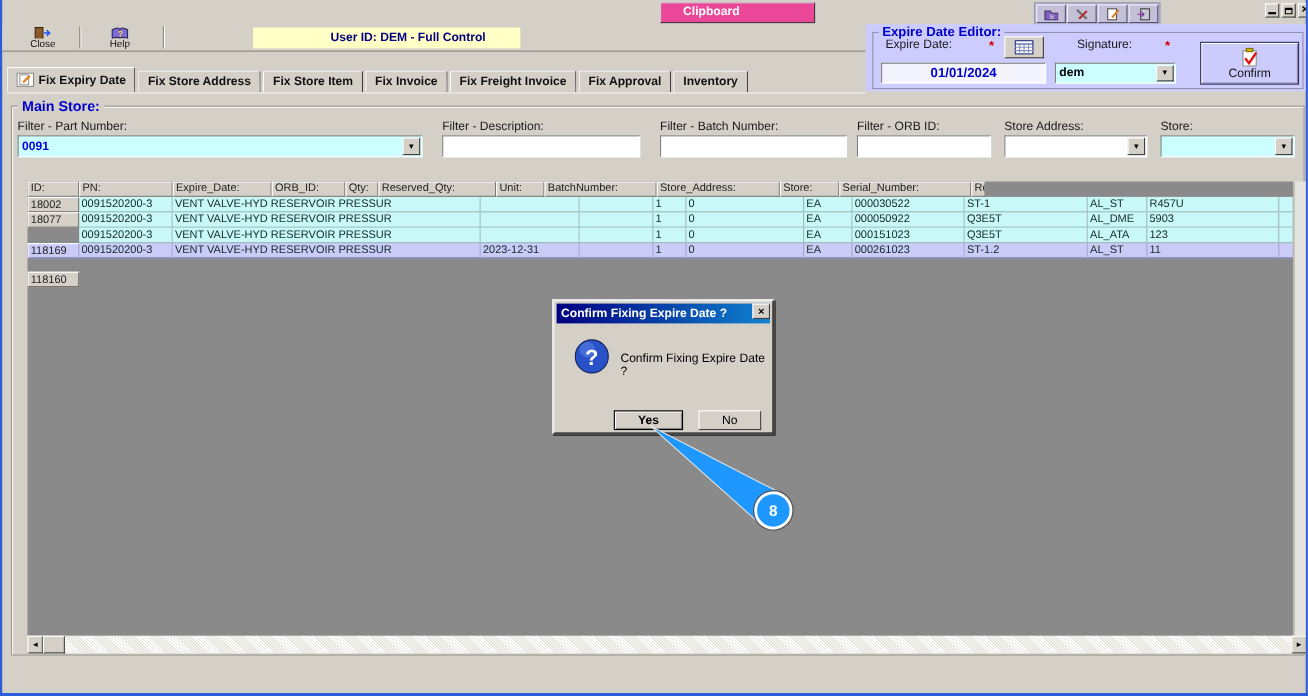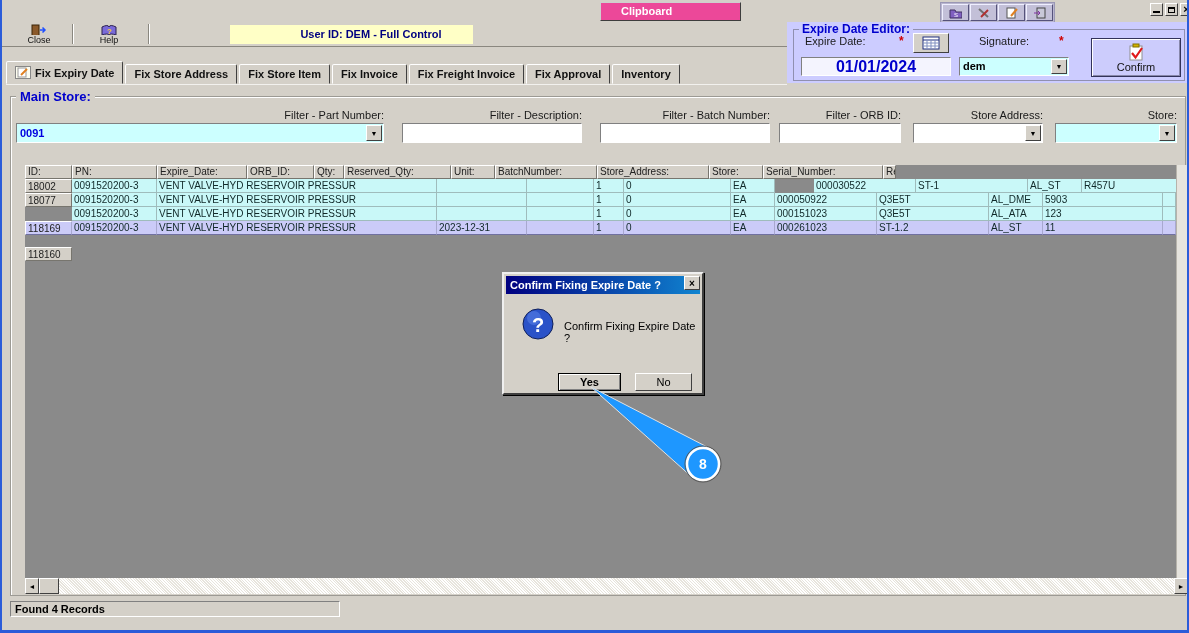--- a/index.html
+++ b/index.html
@@ -31,21 +31,21 @@
       color:#000080;font-size:11px;font-weight:bold;text-align:center;line-height:19px;padding-left:39px;}
   
   .edit-panel{position:absolute;left:785px;top:22px;width:404px;height:61px;background:#ccccff;}
   .edit-box{position:absolute;left:6px;top:7px;right:6px;bottom:2px;border:1px solid #9090b0;}
   .edit-legend{position:absolute;left:12px;top:0px;background:#ccccff;padding:0 3px;color:#0000cc;font-weight:bold;font-size:12px;}
   .fld-label{position:absolute;font-size:11px;color:#1a1a1a;}
   .req-star{position:absolute;color:#d00000;font-weight:bold;font-size:12px;}
   .cal-btn{position:absolute;left:126px;top:11px;width:36px;height:20px;background:#d4d0c8;
       border:1px solid;border-color:#fff #404040 #404040 #fff;display:flex;align-items:center;justify-content:center;padding:0;}
   .date-field{position:absolute;left:14px;top:35px;width:150px;height:19px;background:#f4f4fe;
-      border:1px solid;border-color:#808080 #fff #fff #808080;color:#0000cc;font-weight:bold;font-size:16px;
+      border:1px solid;border-color:#808080 #fff #fff #808080;color:#0000cc;font-weight:bold;font-size:12px;
       text-align:center;line-height:17px;}
   .sig-combo{position:absolute;left:172px;top:35px;width:110px;height:19px;background:#ccffff;
       border:1px solid;border-color:#808080 #fff #fff #808080;font-size:11px;font-weight:bold;color:#000;
       line-height:17px;padding-left:3px;}
   .combo-arrow{position:absolute;right:1px;top:1px;bottom:1px;width:16px;background:#d4d0c8;
       border:1px solid;border-color:#fff #404040 #404040 #fff;display:flex;align-items:center;justify-content:center;
       font-size:7px;line-height:7px;padding:0;}
   .confirm-btn{position:absolute;left:304px;top:16px;width:90px;height:39px;background:#ccccfc;
       border:1px solid #33335a;box-shadow:inset 1px 1px 0 #fff,inset -1px -1px 0 #8888aa;
       display:flex;flex-direction:column;align-items:center;justify-content:center;font-size:11px;color:#111;padding:0;}
@@ -54,21 +54,21 @@
   .tab{height:20px;padding:0 8px;display:flex;align-items:center;gap:4px;background:#d4d0c8;
       border:1px solid;border-color:#fff #404040 transparent #fff;border-radius:2px 2px 0 0;
       font-weight:bold;font-size:11px;margin-right:2px;color:#111;}
   .tab.active{height:23px;}
   .tab-icon{width:16px;height:13px;background:#fdfdf0;border:1px solid #888;display:inline-flex;align-items:center;justify-content:center;}
   .tab-baseline{position:absolute;left:4px;top:84px;width:781px;height:1px;background:#f2f1ee;}
   
   .main-box{position:absolute;left:8px;top:96px;width:1176px;height:500px;border:1px solid #9c9a94;box-shadow:inset 1px 1px 0 #fff;}
   .main-legend{position:absolute;left:14px;top:89px;background:#d4d0c8;padding:0 4px;color:#0000cc;font-weight:bold;font-size:13px;}
   
-  .flt-label{position:absolute;top:109px;font-size:11px;color:#1a1a1a;text-align:right;white-space:nowrap;overflow:visible;}
+  .flt-label{position:absolute;top:109px;font-size:11px;color:#1a1a1a;text-align:left;white-space:nowrap;overflow:visible;}
   .flt-ctl{position:absolute;top:123px;height:20px;background:#fff;border:1px solid;border-color:#808080 #fff #fff #808080;font-size:11px;line-height:18px;padding-left:3px;}
   .flt-ctl.cyan{background:#ccffff;color:#0000e0;font-weight:bold;}
   input.flt-input{position:absolute;top:123px;height:20px;background:#fff;border:1px solid;border-color:#808080 #fff #fff #808080;font-size:11px;padding:0 3px;}
   
   .grid{position:absolute;left:23px;top:165px;width:1151px;height:413px;background:#8a8a8a;overflow:hidden;}
   .grid-row{display:flex;height:14px;}
   .grid-hcell{flex:none;height:14px;background:#d4d0c8;border:1px solid;border-color:#fff #77756e #77756e #fff;
       font-size:10px;color:#222;padding-left:2px;white-space:nowrap;overflow:hidden;line-height:12px;}
   .grid-cell{flex:none;height:14px;background:#c9f8f8;border-right:1px solid #9fbcbc;border-bottom:1px solid #9fbcbc;
       font-size:10px;color:#102828;padding-left:2px;white-space:nowrap;overflow:hidden;line-height:13px;}
@@ -280,21 +280,21 @@
     <div id="grid-body">
         <div class="grid-row">
           <span class="grid-cell idcell" style="width: 47px;">18002</span>
           <span class="grid-cell" style="width: 85px;">0091520200-3</span>
           <span class="grid-cell" style="width: 280px;">VENT VALVE-HYD RESERVOIR PRESSUR</span>
           <span class="grid-cell" style="width: 90px;"></span>
           <span class="grid-cell" style="width: 67px;"></span>
           <span class="grid-cell" style="width: 30px;">1</span>
           <span class="grid-cell" style="width: 107px;">0</span>
           <span class="grid-cell" style="width: 44px;">EA</span>
-          <span class="grid-cell" style="width: 102px; margin-left: 39px;">000030522</span>
+          <span class="grid-cell" style="width: 102px;">000030522</span>
           <span class="grid-cell" style="width: 112px;">ST-1</span>
           <span class="grid-cell" style="width: 54px;">AL_ST</span>
           <span class="grid-cell" style="width: 120px;">R457U</span>
           <span class="grid-cell" style="width: 13px;"></span>
         </div>
         <div class="grid-row">
           <span class="grid-cell idcell" style="width: 47px;">18077</span>
           <span class="grid-cell" style="width: 85px;">0091520200-3</span>
           <span class="grid-cell" style="width: 280px;">VENT VALVE-HYD RESERVOIR PRESSUR</span>
           <span class="grid-cell" style="width: 90px;"></span>
@@ -344,21 +344,20 @@
   <div class="hscroll">
     <button class="scr-btn" style="left:0;">
         <span>◄</span>
       </button>
     <div class="scr-thumb"></div>
     <button class="scr-btn" style="right:0;">
         <span>►</span>
       </button>
   </div>
 
-  <div class="status-box">Found 4 Records</div>
 
   <div class="dialog">
     <div class="dlg-title">
       <span>Confirm Fixing Expire Date ?</span>
     </div>
     <button class="dlg-x"><span>×</span></button>
     <span class="q-icon">
       <svg width="32" height="32">
           <circle cx="16" cy="16" r="15" fill="#2a52c8" stroke="#10205a"></circle>
           <circle cx="12" cy="10" r="7" fill="#5a82e8" opacity="0.55"></circle>

